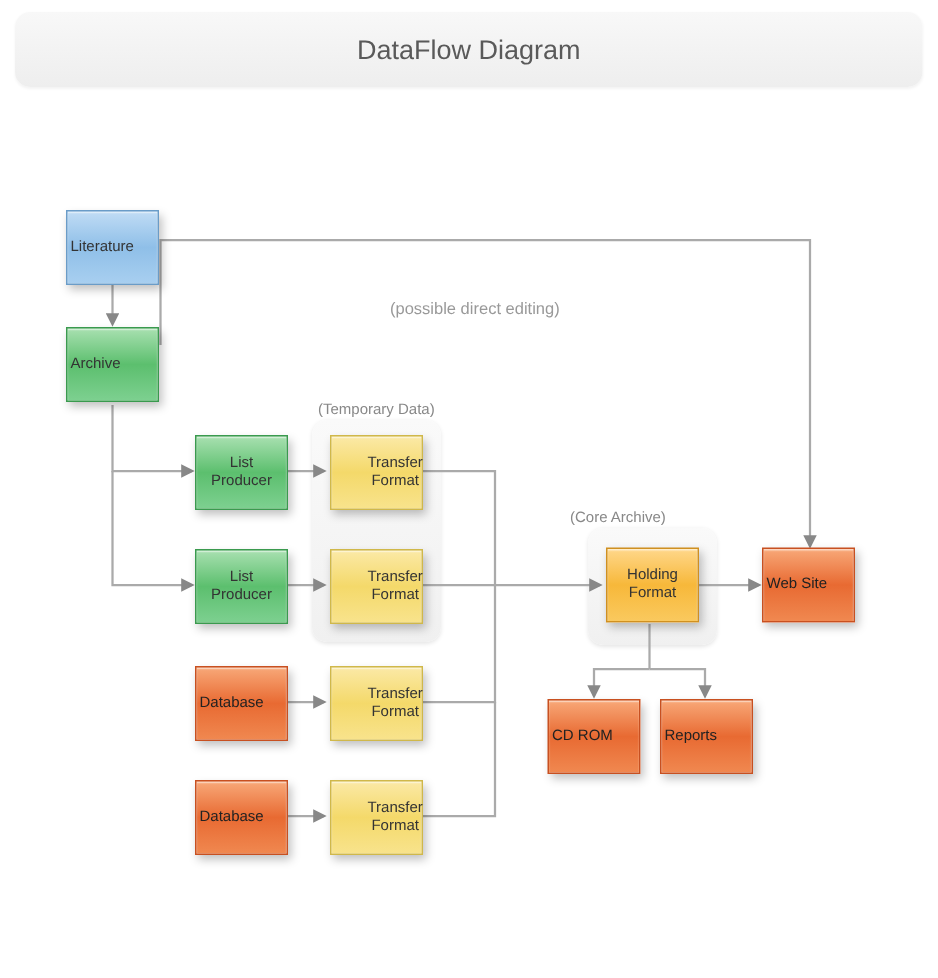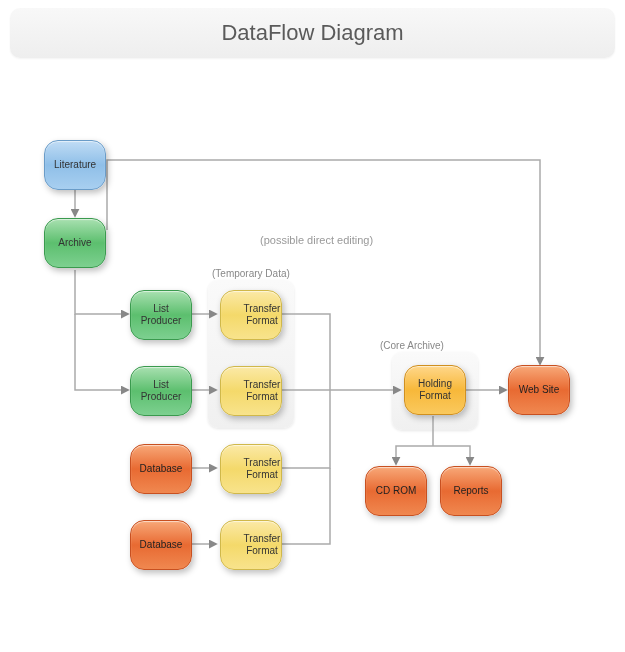--- a/index.html
+++ b/index.html
@@ -18,32 +18,31 @@
     width: 605px;
     height: 50px;
     background: linear-gradient(to bottom, #f8f8f8, #eeeeee);
     border-radius: 10px;
     display: flex;
     align-items: center;
     justify-content: center;
     box-shadow: 0 1px 2px rgba(0,0,0,0.05);
   }
   .title-bar span {
-    font-size: 22px;
+    font-size: 18px;
     color: #5a5a5a;
     font-weight: normal;
   }
   .node {
     position: absolute;
     width: 62px;
     height: 50px;
-    border-radius: 14px;
+    border-radius: 0;
     display: flex;
     align-items: center;
-    justify-content: center;
     text-align: center;
     font-size: 10px;
     color: #333;
     box-shadow: 2px 3px 6px rgba(0,0,0,0.25), inset 0 1px 1px rgba(255,255,255,0.6);
     border: 1px solid rgba(0,0,0,0.15);
     padding: 2px;
     line-height: 1.2;
   }
   .node-blue {
     background: linear-gradient(to bottom, #c0dcf5 0%, #8fbfe8 50%, #a8cff0 100%);
@@ -97,21 +96,21 @@
 <div class="title-bar">
   <span>DataFlow Diagram</span>
 </div>
 
 <div class="group-box" style="left:208px; top:280px; width:86px; height:148px;"></div>
 <div class="group-label" style="left:212px; top:268px;">(Temporary Data)</div>
 
 <div class="group-box" style="left:392px; top:352px; width:86px; height:78px;"></div>
 <div class="group-label" style="left:380px; top:340px;">(Core Archive)</div>
 
-<div class="annotation" style="left:260px; top:200px;margin-top:34px;">(possible direct editing)</div>
+<div class="annotation" style="left:260px; top:200px;">(possible direct editing)</div>
 
 <svg class="connectors">
   <defs>
     <marker id="arrow" viewBox="0 0 10 10" refX="8" refY="5" markerWidth="6" markerHeight="6" orient="auto-start-reverse">
       <path d="M 0 0 L 10 5 L 0 10 z" fill="#888"></path>
     </marker>
   </defs>
   <g stroke="#aaa" stroke-width="1.5" fill="none">
 
     <line x1="75" y1="190" x2="75" y2="216" marker-end="url(#arrow)"></line>

